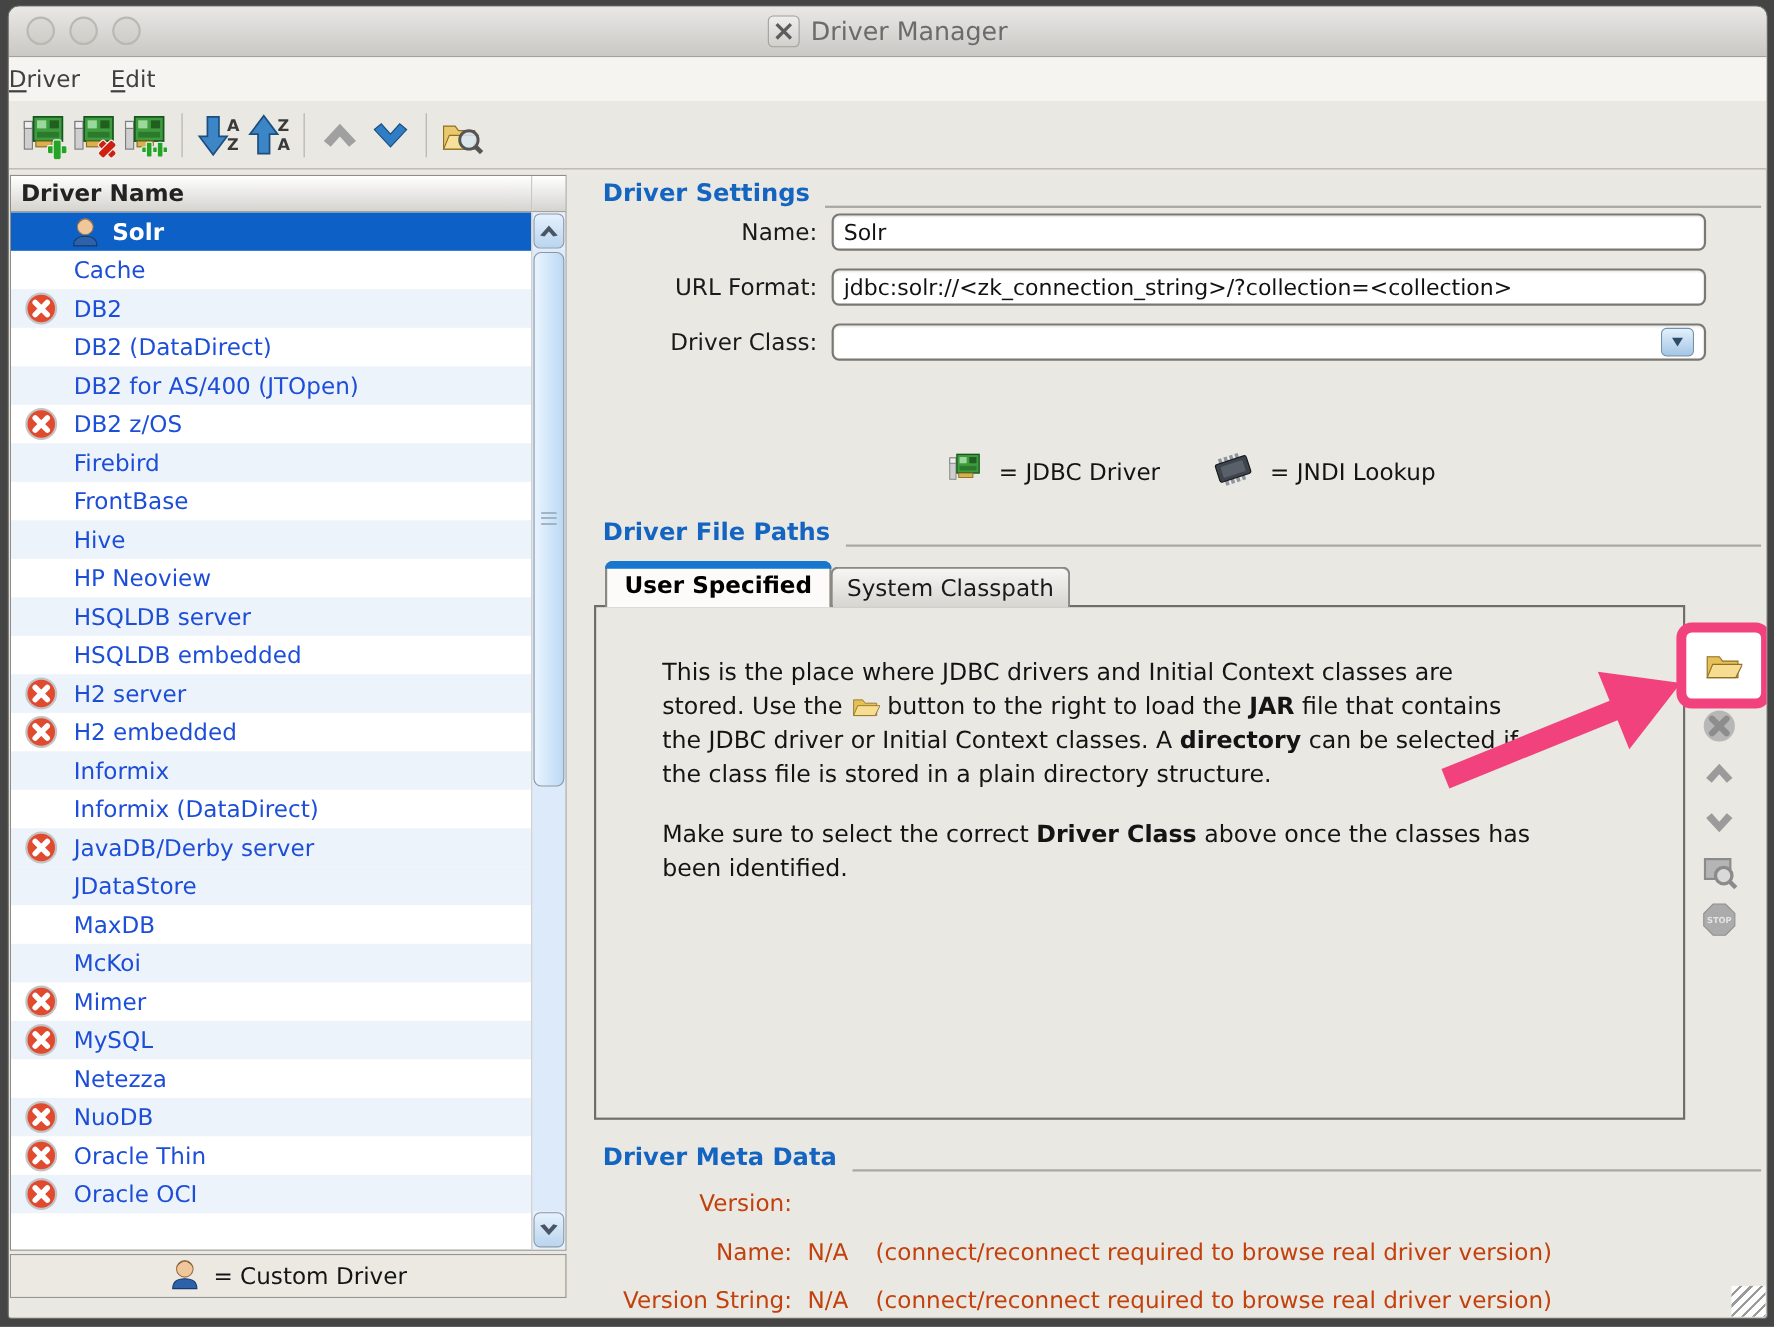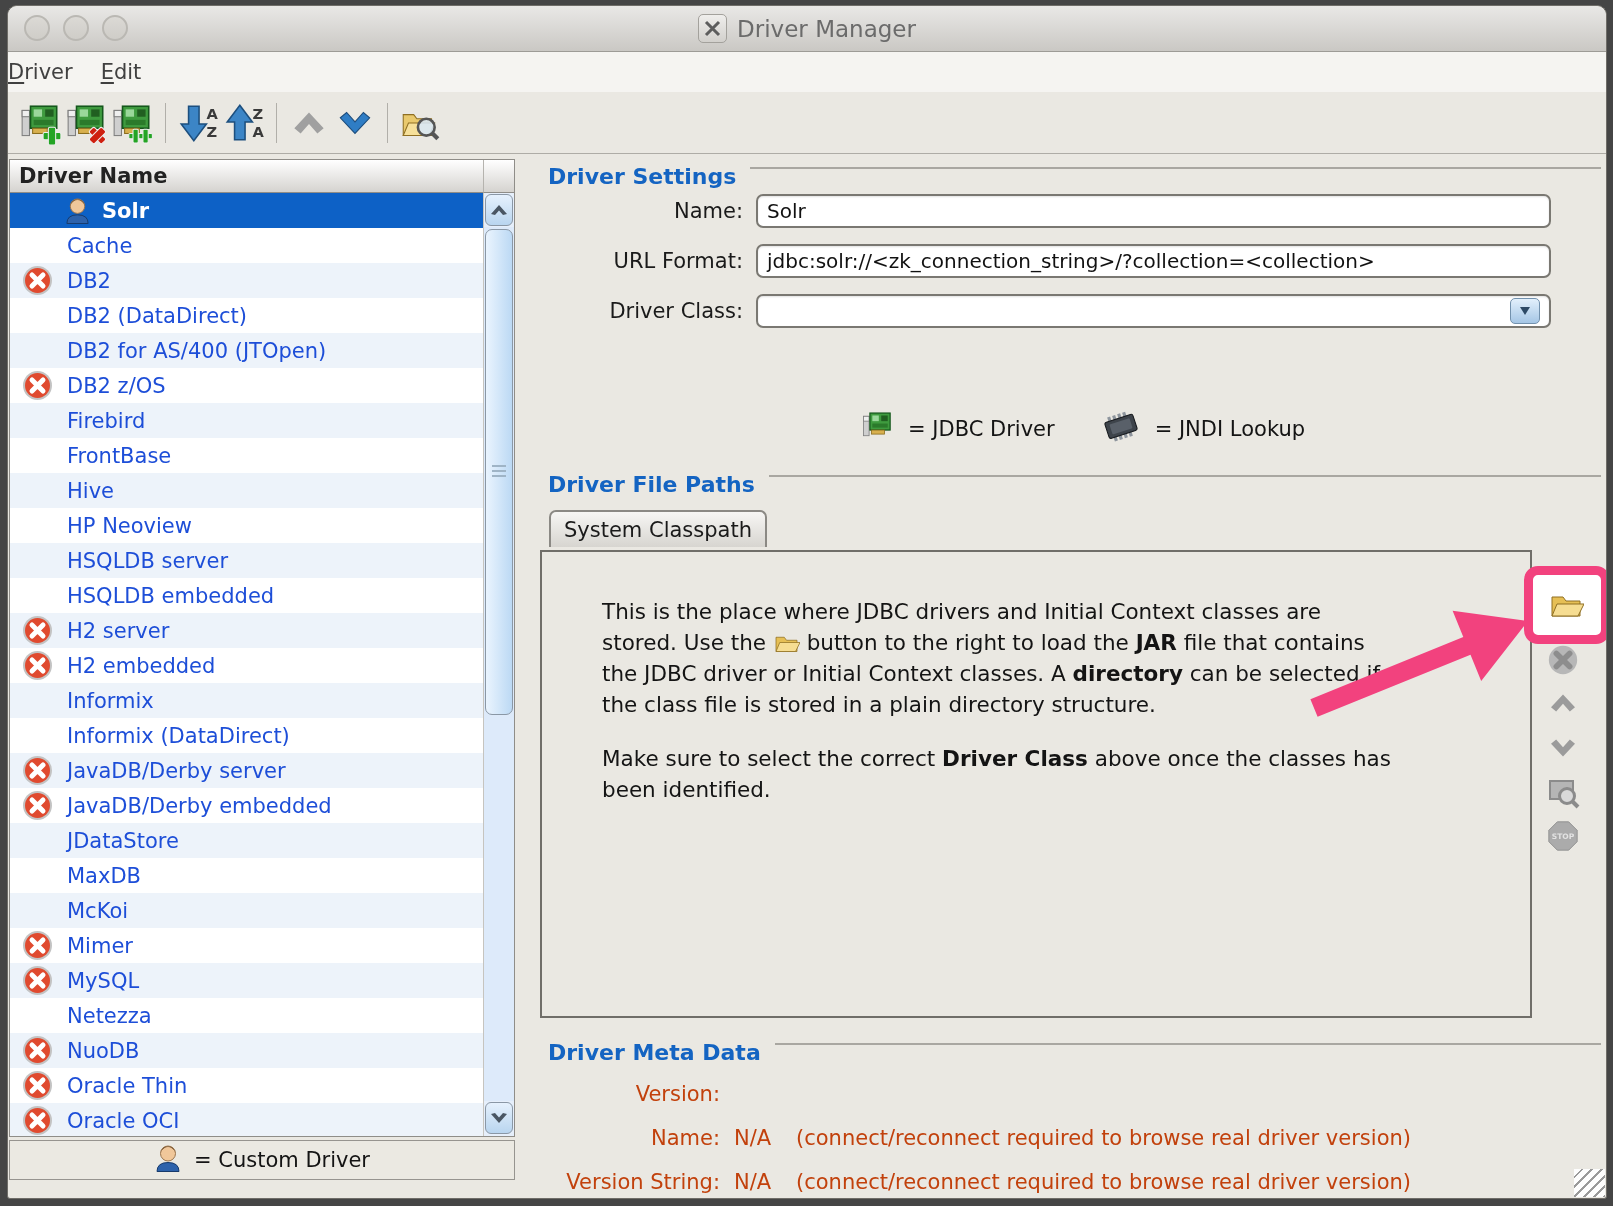--- a/index.html
+++ b/index.html
@@ -50,21 +50,21 @@
   .sb-track{position:absolute;left:0;right:0;top:34px;bottom:35px;background:#ddeafa;}
   .sb-thumb{position:absolute;left:1px;right:1px;top:36px;height:486px;border:1px solid #8a97a5;border-radius:7px;
     background:linear-gradient(90deg,#eaf4fe,#bcd9f4);box-sizing:border-box;}
   .sb-grip{position:absolute;left:6px;right:6px;top:50%;margin-top:-7px;height:14px;
     background:repeating-linear-gradient(#9fb4c6 0 2px,transparent 2px 5px);}
   .list-legend{position:absolute;left:1px;top:986px;width:506px;height:40px;background:#ebe9e2;
     border:1px solid #96948f;box-sizing:border-box;display:flex;align-items:center;justify-content:center;
     gap:12px;font-size:21px;color:#141414;}
   
   .right-col{position:absolute;left:532px;top:0;width:1069px;height:1047px;}
-  .sec-hdr{position:absolute;display:flex;align-items:flex-start;}
+  .sec-hdr{position:absolute;display:flex;align-items:flex-end;}
   .sec-title{color:#1464c2;font-weight:bold;font-size:22px;white-space:nowrap;}
   .sec-line{flex:1;height:2px;background:#a9a7a1;margin-left:14px;margin-top:3px;}
   .frow{position:absolute;left:8px;display:flex;align-items:center;}
   .flabel{width:195px;text-align:right;padding-right:13px;font-size:21px;color:#1a1a1a;}
   .finput{width:795px;height:34px;border:2px solid #7a7872;border-radius:7px;background:#fff;
     box-sizing:border-box;font-size:20px;color:#111;display:flex;align-items:center;padding:0 9px;
     box-shadow:inset 0 1px 2px rgba(0,0,0,.12);}
   .dd-btn{margin-left:auto;width:30px;height:26px;border:1px solid #7291ad;border-radius:5px;
     background:linear-gradient(#e2f0fc,#a5c6e5);display:flex;align-items:center;justify-content:center;box-sizing:border-box;}
   .legend-row{position:absolute;left:320px;top:255px;display:flex;align-items:center;gap:12px;font-size:21px;color:#141414;}
@@ -286,28 +286,20 @@
               <span class="rlabel">Informix (DataDirect)</span>
             </div>
             <div class="row alt">
               <span class="erricon"><svg width="31" height="31" viewBox="0 0 31 31">
                   <circle cx="15.5" cy="15.5" r="14.5" fill="#c3c3c3"></circle>
                   <circle cx="15.5" cy="15.5" r="12.5" fill="#e04a2f"></circle>
                   <path d="M10,10 L21,21 M21,10 L10,21" stroke="#fff" stroke-width="5" stroke-linecap="round"></path>
                 </svg></span>
               <span class="rlabel">JavaDB/Derby server</span>
             </div>
-            <div class="row">
-              <span class="erricon"><svg width="31" height="31" viewBox="0 0 31 31">
-                  <circle cx="15.5" cy="15.5" r="14.5" fill="#c3c3c3"></circle>
-                  <circle cx="15.5" cy="15.5" r="12.5" fill="#e04a2f"></circle>
-                  <path d="M10,10 L21,21 M21,10 L10,21" stroke="#fff" stroke-width="5" stroke-linecap="round"></path>
-                </svg></span>
-              <span class="rlabel">JavaDB/Derby embedded</span>
-            </div>
             <div class="row alt">
               <span class="rlabel">JDataStore</span>
             </div>
             <div class="row">
               <span class="rlabel">MaxDB</span>
             </div>
             <div class="row alt">
               <span class="rlabel">McKoi</span>
             </div>
             <div class="row">
@@ -448,20 +440,24 @@
         </span>
         <span>= JNDI Lookup</span>
       </div>
 
       <div class="sec-hdr" style="left:8px;top:318px;right:8px;">
         <span class="sec-title">Driver File Paths</span>
         <span class="sec-line"></span>
       </div>
 
       <div class="tabs">
+        <div class="tab-active">
+          <div class="tab-blue"></div>
+          <span>User Specified</span>
+        </div>
         <div class="tab-inactive">
           <span>System Classpath</span>
         </div>
       </div>
 
       <div class="tab-panel">
         <div class="panel-text">
             <p><span>This is the place where JDBC drivers and Initial Context classes are</span><br><span>stored. Use the </span><span><svg width="27" height="27" viewBox="0 0 36 36">
                   <path d="M4,11 l11,0 3,4 14,0 0,15 -28,0 z" fill="#e6bf55" stroke="#8f6f22"></path>
                   <path d="M4,30 l5,-12 27,0 -6,12 z" fill="#f6dd92" stroke="#8f6f22"></path>

